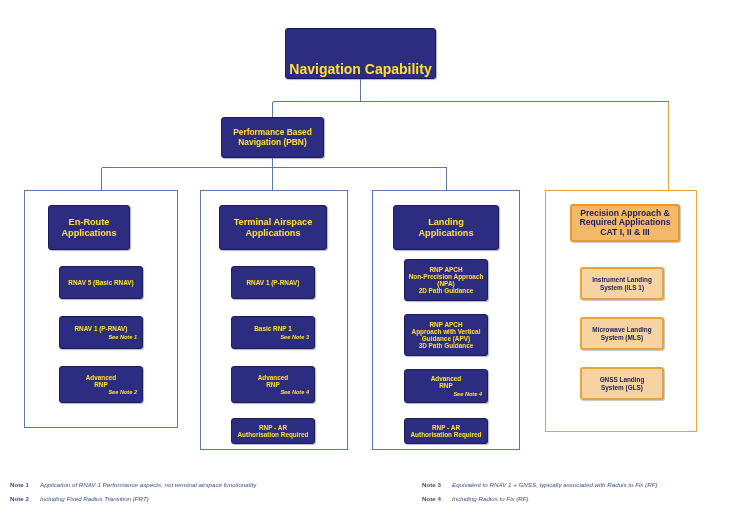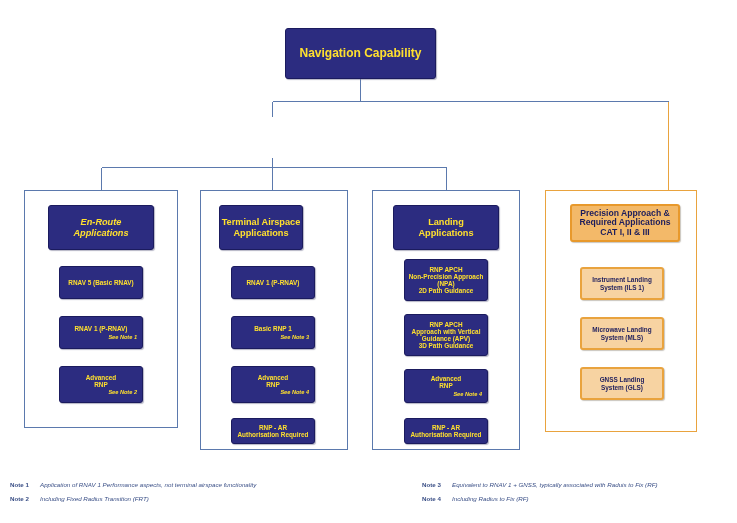--- a/index.html
+++ b/index.html
@@ -22,21 +22,21 @@
   .node .ln{display:block;line-height:1.12;white-space:nowrap;}
 
   
   .navy{
     background:#2c2c80;border:1px solid #1b1b5e;
     color:#ffe02e;box-shadow:1px 1px 1px rgba(120,120,150,.55);
   }
   .navy .ln{font-weight:bold;}
 
   
-  .root{font-size:12px;}
+  .root{font-size:14px;justify-content:flex-end;}
   .pbn{font-size:8.4px;}
   .colhead{font-size:9.2px;}
   .leaf{font-size:6.4px;}
 
   
   .orange{
     background:#f7d3a2;border:2px solid #e9a33e;
     color:#1d1d5c;box-shadow:1px 1px 1px rgba(150,140,125,.5);
   }
   .orange .ln{font-weight:bold;}
@@ -86,24 +86,28 @@
     <g stroke="#e9a33e" stroke-width="1" fill="none" shape-rendering="crispEdges">
 
       <path d="M668.5 101.5 L668.5 190.5"></path>
     </g>
   </svg>
 
   <div class="node navy root" style="left:285px;top:28px;width:151px;height:51px;">
     <span class="ln">Navigation Capability</span>
   </div>
 
+  <div class="node navy pbn" style="left:221px;top:117px;width:103px;height:41px;">
+    <span class="ln">Performance Based</span>
+    <span class="ln">Navigation (PBN)</span>
+  </div>
 
   <div class="group" style="left:24px;top:190px;width:154px;height:238px;"></div>
 
-  <div class="node navy colhead" style="left:48px;top:205px;width:106px;height:45px;font-style:italic;">
+  <div class="node navy colhead" style="left:48px;top:205px;width:82px;height:45px;">
     <span class="ln">En-Route</span>
     <span class="ln">Applications</span>
   </div>
 
   <div class="node navy leaf" style="left:59px;top:266px;width:84px;height:33px;">
     <span class="ln">RNAV 5 (Basic RNAV)</span>
   </div>
 
   <div class="node navy leaf" style="left:59px;top:316px;width:84px;height:33px;">
     <span class="ln">RNAV 1 (P-RNAV)</span>
@@ -111,21 +115,21 @@
   </div>
 
   <div class="node navy leaf" style="left:59px;top:366px;width:84px;height:37px;">
     <span class="ln">Advanced</span>
     <span class="ln">RNP</span>
     <span class="note-ref">See Note 2</span>
   </div>
 
   <div class="group" style="left:200px;top:190px;width:148px;height:260px;"></div>
 
-  <div class="node navy colhead" style="left:219px;top:205px;width:84px;height:45px;">
+  <div class="node navy colhead" style="left:219px;top:205px;width:108px;height:45px;">
     <span class="ln">Terminal Airspace</span>
     <span class="ln">Applications</span>
   </div>
 
   <div class="node navy leaf" style="left:231px;top:266px;width:84px;height:33px;">
     <span class="ln">RNAV 1 (P-RNAV)</span>
   </div>
 
   <div class="node navy leaf" style="left:231px;top:316px;width:84px;height:33px;">
     <span class="ln">Basic RNP 1</span>

